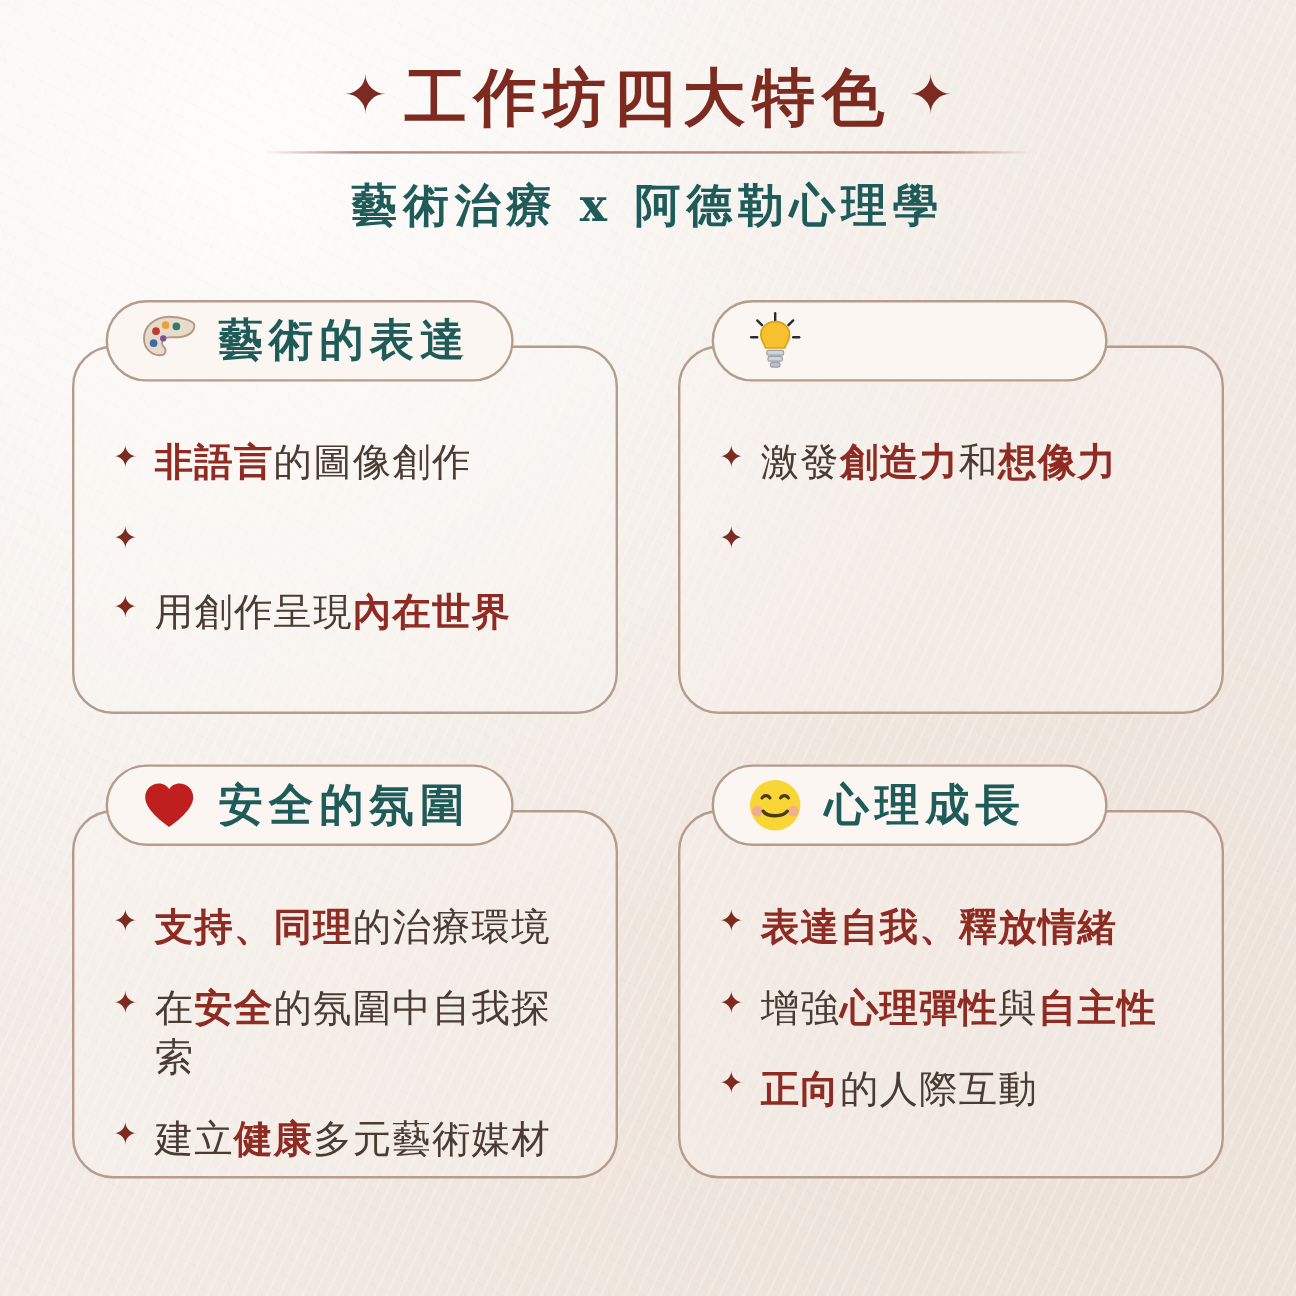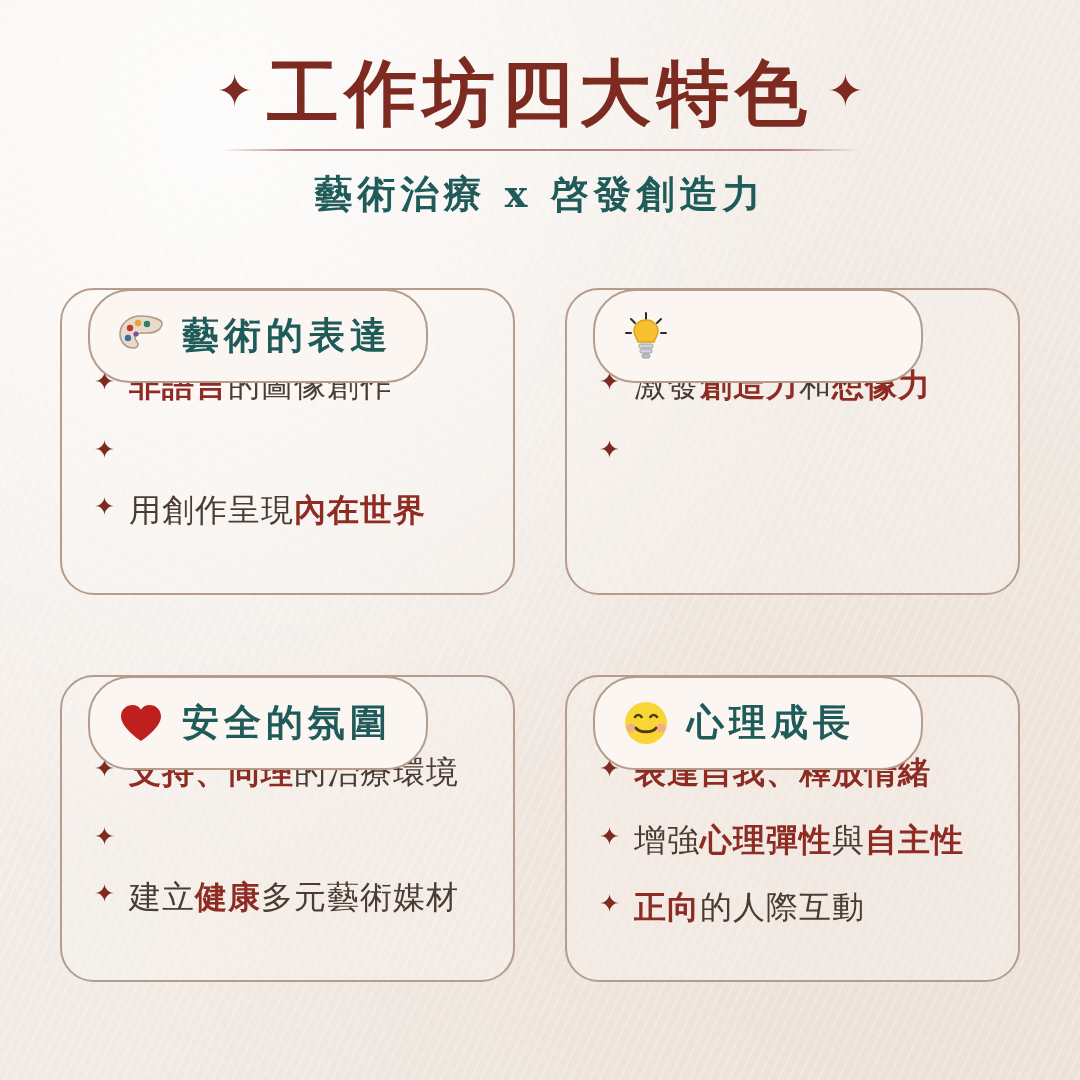--- a/index.html
+++ b/index.html
@@ -49,21 +49,21 @@
     text-align: center;
   }
   .title-row {
     display: flex;
     align-items: center;
     justify-content: center;
     gap: 14px;
   }
   .main-title {
     font-family: "DejaVu Serif", "Liberation Serif", serif;
-    font-size: 72px;
+    font-size: 52px;
     font-weight: 700;
     letter-spacing: 6px;
     color: #7d2a21;
     line-height: 1.15;
     white-space: nowrap;
   }
   .spark {
     color: #7d2a21;
     font-size: 44px;
     line-height: 1;
@@ -108,32 +108,31 @@
     top: 38px;
     bottom: 0;
     border: 2px solid #b59c8d;
     border-radius: 34px;
     background: rgba(252,248,244,0.30);
   }
   .card-head {
     position: absolute;
     top: 0;
     left: 28px;
-    height: 94px;
+    height: 68px;
     min-width: 330px;
     padding: 0 34px 0 26px;
     box-sizing: border-box;
     border: 2px solid #b59c8d;
     border-radius: 42px;
     background: #fbf6f1;
     display: flex;
     align-items: center;
     gap: 16px;
     z-index: 2;
-    margin-top: 39px;
   }
   .card-title {
     font-family: "DejaVu Serif", "Liberation Serif", serif;
     font-size: 37px;
     font-weight: 700;
     letter-spacing: 5px;
     color: #1f5b59;
     white-space: nowrap;
   }
   .card-icon {
@@ -184,21 +183,21 @@
 
 <div class="page">
 
   <div class="header">
     <div class="title-row">
       <span class="spark">✦</span>
       <span class="main-title">工作坊四大特色</span>
       <span class="spark">✦</span>
     </div>
     <div class="title-rule"></div>
-    <div class="subtitle">藝術治療 x 啓發創造力</div>
+    <div class="subtitle">藝術治療 x 阿德勒心理學</div>
   </div>
 
   <div class="cards">
 
     <div class="card">
       <div class="card-body"></div>
       <div class="card-head">
         <span class="card-icon">
           <svg viewBox="0 0 50 50" width="50" height="50">
             <path d="M25 5C13 5 4 13 4 23c0 9 7 14 13 14 4 0 5-2 5-4 0-3-3-3-3-6 0-3 3-5 7-5h6c8 0 14-4 14-10C46 9 36 5 25 5z" fill="#e8dbcb" stroke="#b09a86" stroke-width="1.6"></path>
@@ -266,20 +265,21 @@
         </span>
         <span class="card-title">安全的氛圍</span>
       </div>
       <div class="bullets">
         <div class="bullet">
           <span class="bullet-mark">✦</span>
           <span class="bullet-text"><b>支持、同理</b><span>的治療環境</span></span>
         </div>
         <div class="bullet">
           <span class="bullet-mark">✦</span>
+          <span class="bullet-text"><span>在</span><b>安全</b><span>的氛圍中自我探索</span></span>
         </div>
         <div class="bullet">
           <span class="bullet-mark">✦</span>
           <span class="bullet-text"><span>建立</span><b>健康</b><span>多元藝術媒材</span></span>
         </div>
       </div>
     </div>
 
     <div class="card">
       <div class="card-body"></div>

